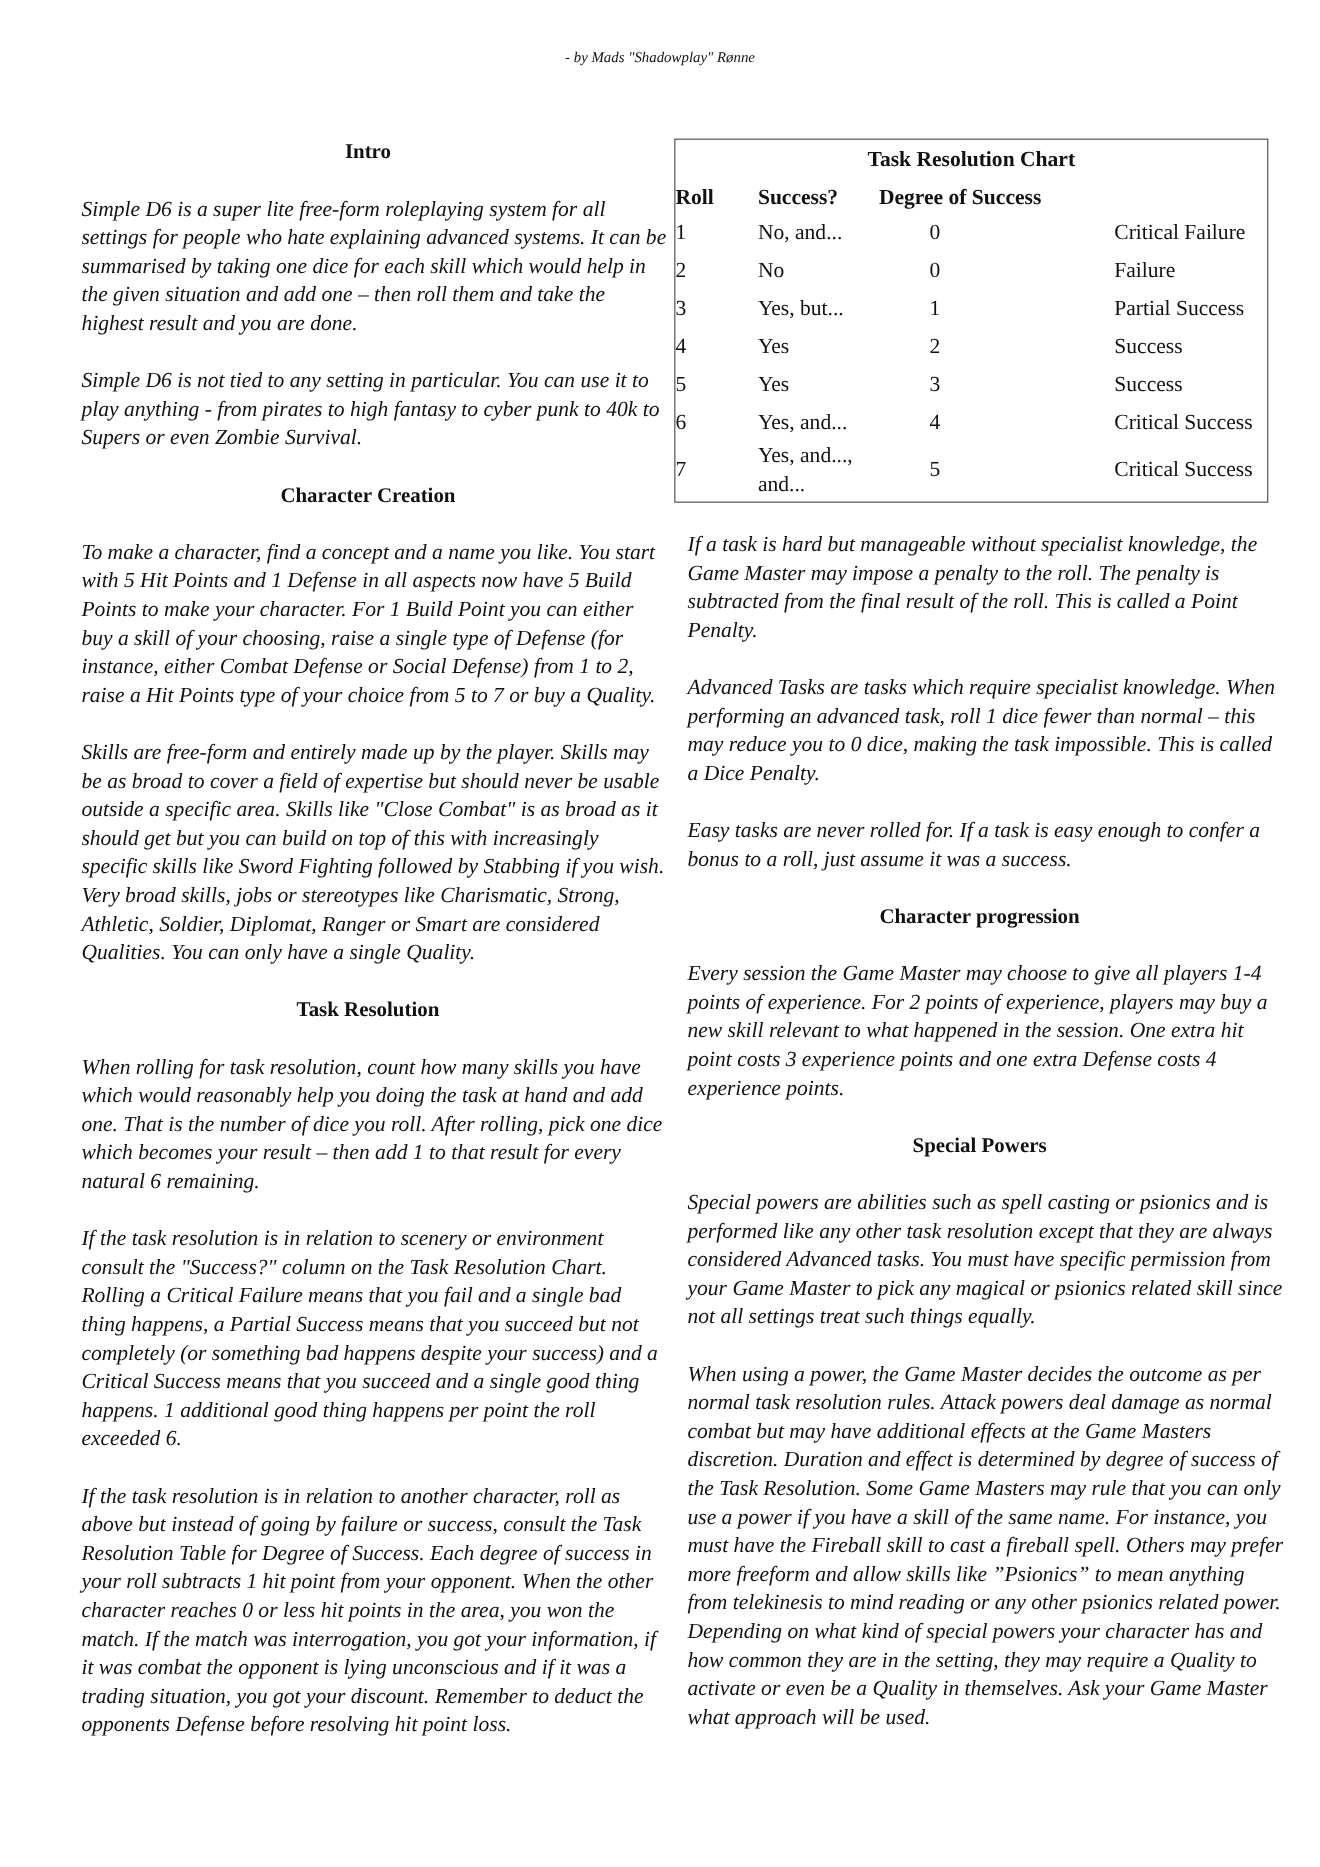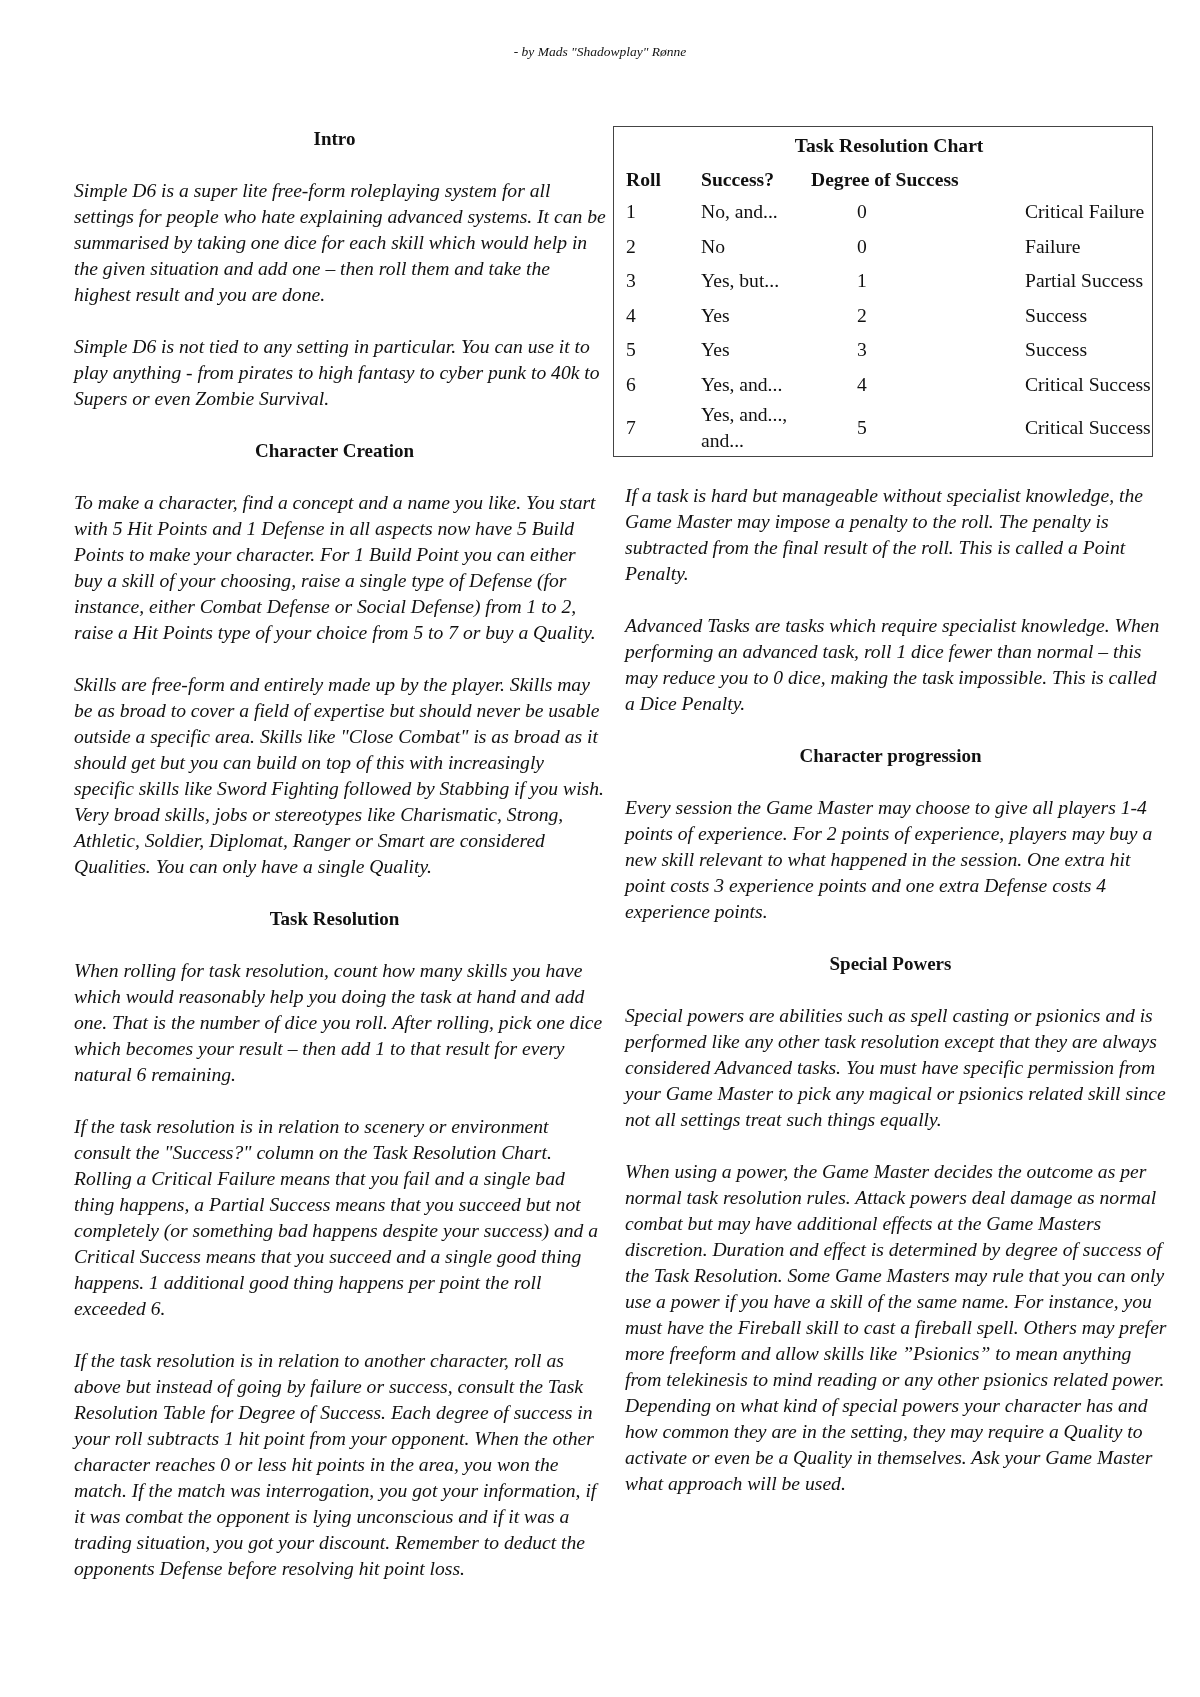--- a/index.html
+++ b/index.html
@@ -57,21 +57,21 @@
       margin: 0 0 26px 0;
     }
     .para {
       margin: 0 0 26px 12px;
       font-style: italic;
     }
     .chart-box {
       border: 1.5px solid #444444;
       width: 540px;
       box-sizing: border-box;
-      padding: 6px 0 2px 12px;
+      padding: 6px 0 2px 0;
       margin: 0 0 26px 0;
     }
     .chart-title {
       text-align: center;
       font-weight: bold;
       font-size: 19.6px;
       line-height: 26px;
       margin: 0 0 8px 0;
     }
     .chart-table {
@@ -180,20 +180,21 @@
           <td class="c-deg">5</td>
           <td class="c-out">Critical Success</td>
         </tr>
       </tbody>
     </table>
   </div>
 
   <section>
     <p class="para">If a task is hard but manageable without specialist knowledge, the Game Master may impose a penalty to the roll. The penalty is subtracted from the final result of the roll. This is called a Point Penalty.</p>
     <p class="para">Advanced Tasks are tasks which require specialist knowledge. When performing an advanced task, roll 1 dice fewer than normal – this may reduce you to 0 dice, making the task impossible. This is called a Dice Penalty.</p>
+    <p class="para">Easy tasks are never rolled for. If a task is easy enough to confer a bonus to a roll, just assume it was a success.</p>
   </section>
 
   <section>
     <h2 class="section-heading">Character progression</h2>
     <p class="para">Every session the Game Master may choose to give all players 1-4 points of experience. For 2 points of experience, players may buy a new skill relevant to what happened in the session. One extra hit point costs 3 experience points and one extra Defense costs 4 experience points.</p>
   </section>
 
   <section>
     <h2 class="section-heading">Special Powers</h2>
     <p class="para">Special powers are abilities such as spell casting or psionics and is performed like any other task resolution except that they are always considered Advanced tasks. You must have specific permission from your Game Master to pick any magical or psionics related skill since not all settings treat such things equally.</p>

